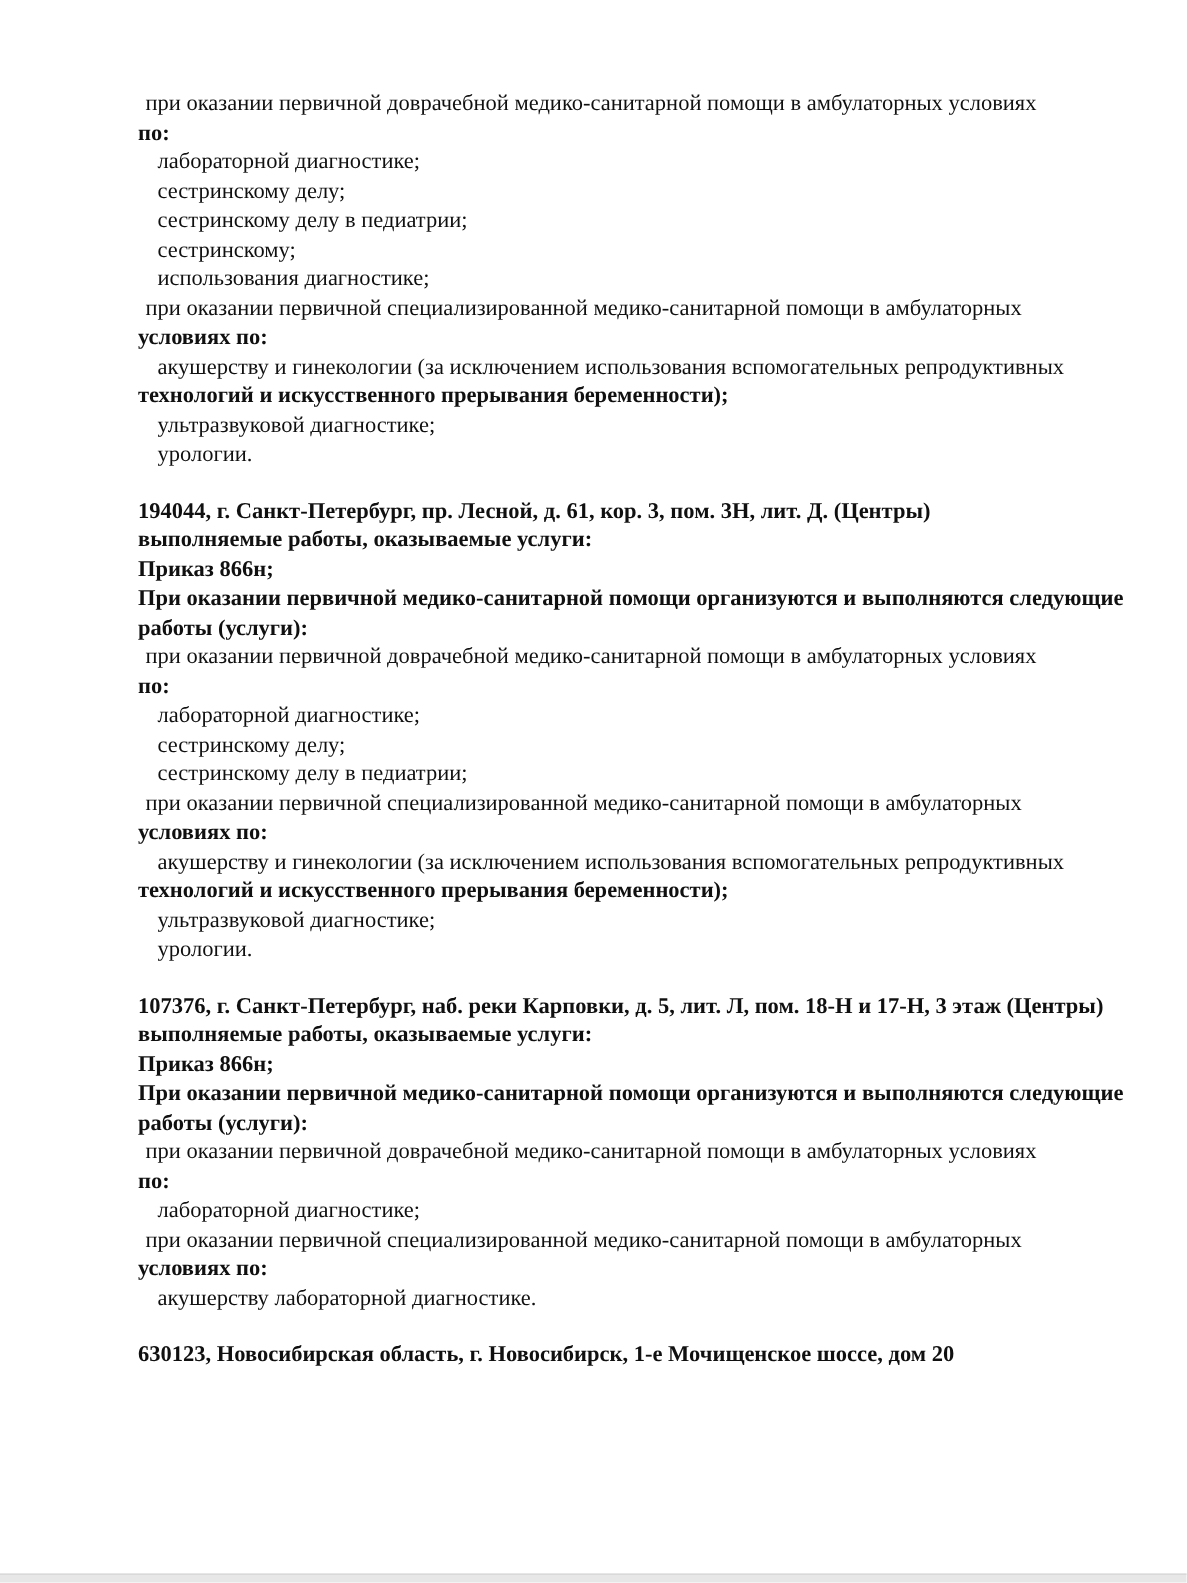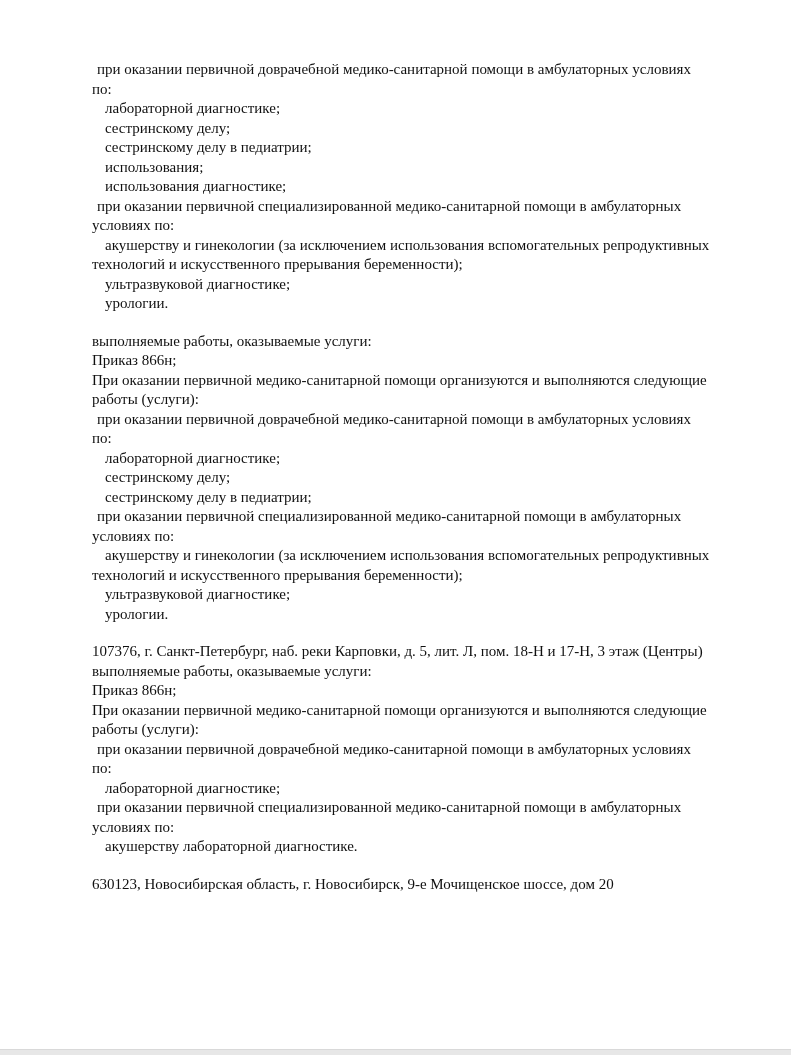--- a/index.html
+++ b/index.html
@@ -13,50 +13,51 @@
     position: absolute;
     top: 60px;
     left: 92px;
     width: 668px;
     font-size: 15px;
     line-height: 19.5px;
     letter-spacing: 0;
   }
   .line { white-space: pre; }
   .line.blank { height: 18px; }
-  .indent-0 { padding-left: 0; }
+  .indent-0 { padding-left: 0; font-weight: bold; }
   .indent-1 { padding-left: 5px; }
   .indent-2 { padding-left: 13px; }
   .bottom-bar {
     position: absolute;
     left: 0;
     bottom: 0;
     width: 100%;
     height: 6px;
     border-top: 1px solid #d9d9d9;
   }
 </style>
 </head>
 <body style="background: rgb(255, 255, 255);">
 
 <div class="doc" style="color: rgb(16, 16, 16);">
     <div class="line indent-1">при оказании первичной доврачебной медико-санитарной помощи в амбулаторных условиях</div>
     <div class="line indent-0">по:</div>
     <div class="line indent-2">лабораторной диагностике;</div>
     <div class="line indent-2">сестринскому делу;</div>
     <div class="line indent-2">сестринскому делу в педиатрии;</div>
-    <div class="line indent-2">использования;</div>
+    <div class="line indent-2">сестринскому;</div>
     <div class="line indent-2">использования диагностике;</div>
     <div class="line indent-1">при оказании первичной специализированной медико-санитарной помощи в амбулаторных</div>
     <div class="line indent-0">условиях по:</div>
     <div class="line indent-2">акушерству и гинекологии (за исключением использования вспомогательных репродуктивных</div>
     <div class="line indent-0">технологий и искусственного прерывания беременности);</div>
     <div class="line indent-2">ультразвуковой диагностике;</div>
     <div class="line indent-2">урологии.</div>
     <div class="line indent-0 blank"></div>
+    <div class="line indent-0">194044, г. Санкт-Петербург, пр. Лесной, д. 61, кор. 3, пом. 3Н, лит. Д. (Центры)</div>
     <div class="line indent-0">выполняемые работы, оказываемые услуги:</div>
     <div class="line indent-0">Приказ 866н;</div>
     <div class="line indent-0">При оказании первичной медико-санитарной помощи организуются и выполняются следующие</div>
     <div class="line indent-0">работы (услуги):</div>
     <div class="line indent-1">при оказании первичной доврачебной медико-санитарной помощи в амбулаторных условиях</div>
     <div class="line indent-0">по:</div>
     <div class="line indent-2">лабораторной диагностике;</div>
     <div class="line indent-2">сестринскому делу;</div>
     <div class="line indent-2">сестринскому делу в педиатрии;</div>
     <div class="line indent-1">при оказании первичной специализированной медико-санитарной помощи в амбулаторных</div>
@@ -71,16 +72,16 @@
     <div class="line indent-0">Приказ 866н;</div>
     <div class="line indent-0">При оказании первичной медико-санитарной помощи организуются и выполняются следующие</div>
     <div class="line indent-0">работы (услуги):</div>
     <div class="line indent-1">при оказании первичной доврачебной медико-санитарной помощи в амбулаторных условиях</div>
     <div class="line indent-0">по:</div>
     <div class="line indent-2">лабораторной диагностике;</div>
     <div class="line indent-1">при оказании первичной специализированной медико-санитарной помощи в амбулаторных</div>
     <div class="line indent-0">условиях по:</div>
     <div class="line indent-2">акушерству лабораторной диагностике.</div>
     <div class="line indent-0 blank"></div>
-    <div class="line indent-0">630123, Новосибирская область, г. Новосибирск, 9-е Мочищенское шоссе, дом 20</div>
+    <div class="line indent-0">630123, Новосибирская область, г. Новосибирск, 1-е Мочищенское шоссе, дом 20</div>
   </div>
 
 <div class="bottom-bar" style="background: rgb(231, 231, 231);"></div>
 
 </body></html>

